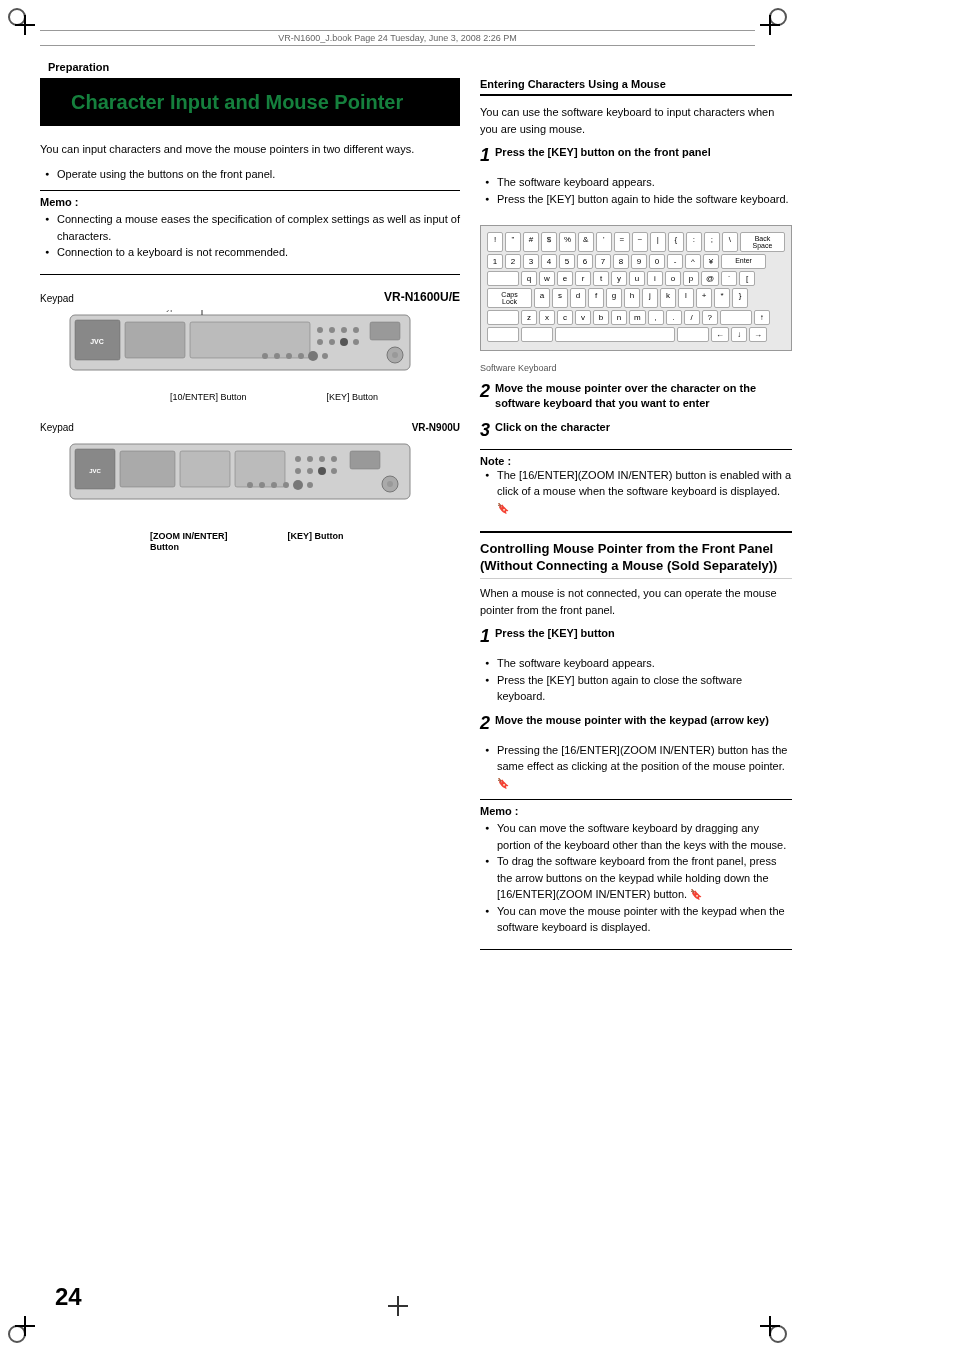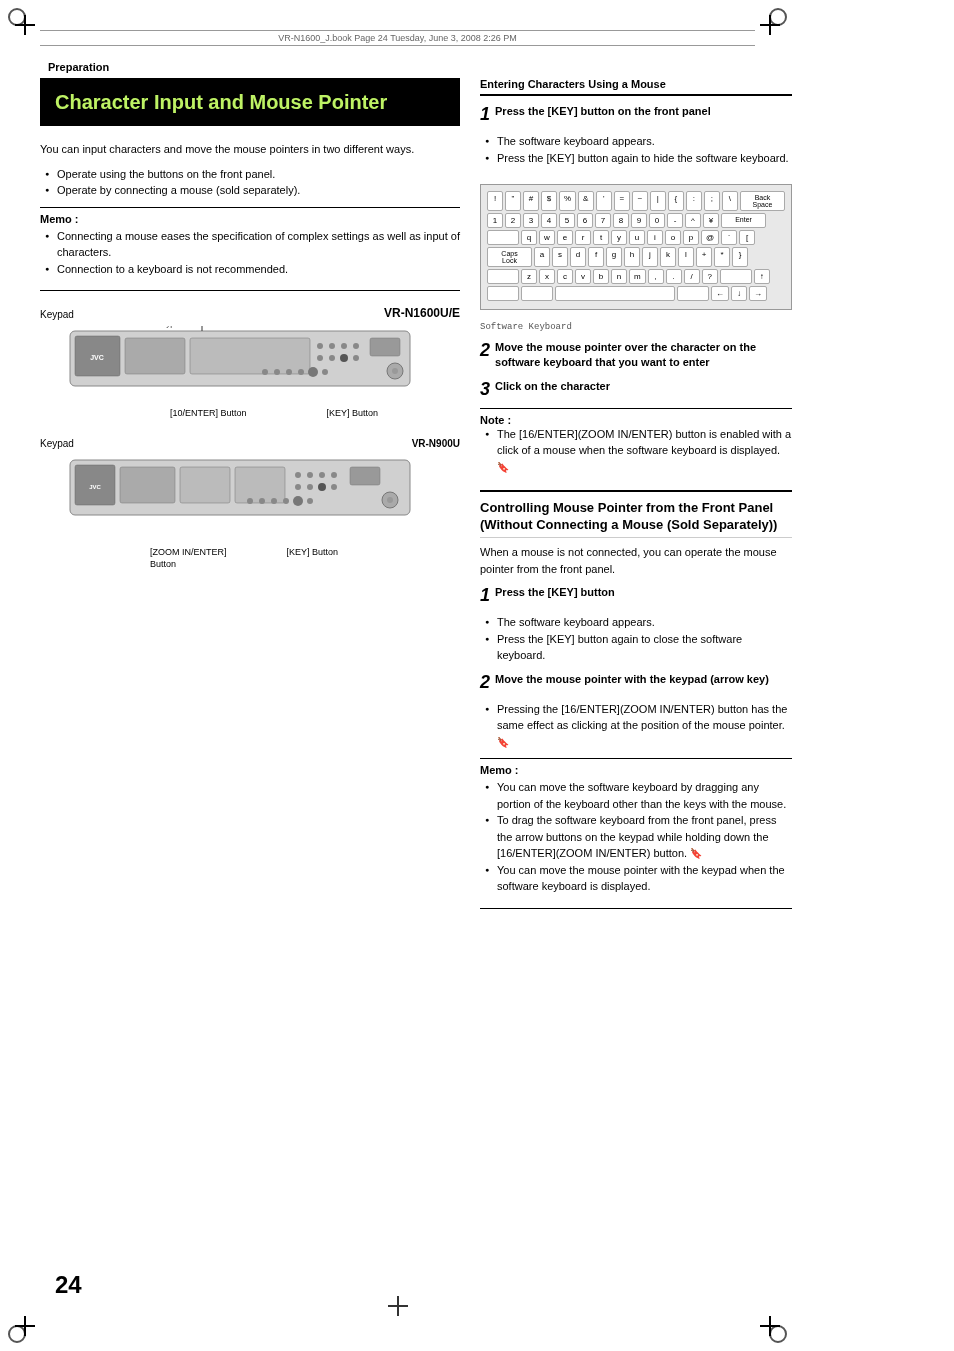--- a/index.html
+++ b/index.html
@@ -91,21 +91,22 @@
     .title-box {
       background: #000;
       color: #fff;
       padding: 12px 15px;
       margin-bottom: 15px;
     }
     .title-box h1 {
       font-size: 20px;
       font-weight: bold;
       line-height: 1.2;
-      color: #bef264;
+      color: #15803d;
+      margin-left: 16px;
     }
 
     
     .body-text {
       font-size: 11px;
       line-height: 1.5;
       margin-bottom: 8px;
     }
 
     .bullet-list {
@@ -231,21 +232,20 @@
       min-width: 45px;
     }
     .kbd-key-space {
       min-width: 120px;
     }
     .kbd-label {
       font-size: 9px;
       color: #555;
       margin-top: 2px;
       margin-bottom: 5px;
-      font-family: Liberation Mono, monospace;
     }
 
     .note-box {
       border-top: 1px solid #000;
       padding-top: 5px;
       margin: 8px 0;
     }
     .note-title {
       font-size: 11px;
       font-weight: bold;
@@ -253,21 +253,21 @@
 
     
     .divider {
       border-top: 2px solid #000;
       margin: 15px 0 8px 0;
     }
 
     
     .page-number {
       position: absolute;
-      bottom: 52px;
+      bottom: 40px;
       left: 55px;
       font-size: 24px;
       font-weight: bold;
     }
   </style>
 </head>
 <body>
 
 <div class="page-container">
 
@@ -291,21 +291,20 @@
     <div class="left-col">
 
       <div class="title-box">
         <h1>Character Input and Mouse Pointer</h1>
       </div>
 
       <p class="body-text">You can input characters and move the mouse pointers in two different ways.</p>
 
       <ul class="bullet-list">
         <li>Operate using the buttons on the front panel.</li>
-        <li>Operate by connecting a mouse (sold separately).</li>
       </ul>
 
       <div class="memo-box">
         <div class="memo-title">Memo :</div>
         <ul class="bullet-list">
           <li>Connecting a mouse eases the specification of complex settings as well as input of characters.</li>
           <li>Connection to a keyboard is not recommended.</li>
         </ul>
       </div>
 
@@ -390,38 +389,39 @@
             <circle cx="350" cy="45" r="8" fill="#aaa" stroke="#777" stroke-width="1"></circle>
             <circle cx="350" cy="45" r="3" fill="#999"></circle>
             <circle cx="210" cy="46" r="3" fill="#888"></circle>
             <circle cx="222" cy="46" r="3" fill="#888"></circle>
             <circle cx="234" cy="46" r="3" fill="#888"></circle>
             <circle cx="246" cy="46" r="3" fill="#888"></circle>
             <circle cx="258" cy="46" r="5" fill="#777"></circle>
             <circle cx="270" cy="46" r="3" fill="#888"></circle>
           </svg>
         </div>
-        <div style="position:relative; margin-top:15px; padding-left:10px; font-size:9px;">
+        <div style="position:relative; margin-top:15px; padding-left:10px; font-size:9px;font-weight:bold;">
           <div style="display:flex; gap:60px; padding-left:100px;">
             <div style="font-size:9px; line-height:1.3;">
               [ZOOM IN/ENTER]<br>Button
             </div>
             <div style="font-size:9px;">
               <span>[KEY] Button</span>
             </div>
           </div>
         </div>
       </div>
 
     </div>
 
     <div class="right-col">
 
       <div class="section-header">
         <div class="section-title">Entering Characters Using a Mouse</div>
+        <p class="body-text">You can use the software keyboard to input characters when you are using mouse.</p>
       </div>
 
       <div class="step-row">
         <span class="step-num">1</span>
         <span class="step-content">Press the [KEY] button on the front panel</span>
       </div>
       <ul class="bullet-list">
         <li>The software keyboard appears.</li>
         <li>Press the [KEY] button again to hide the software keyboard.</li>
       </ul>

